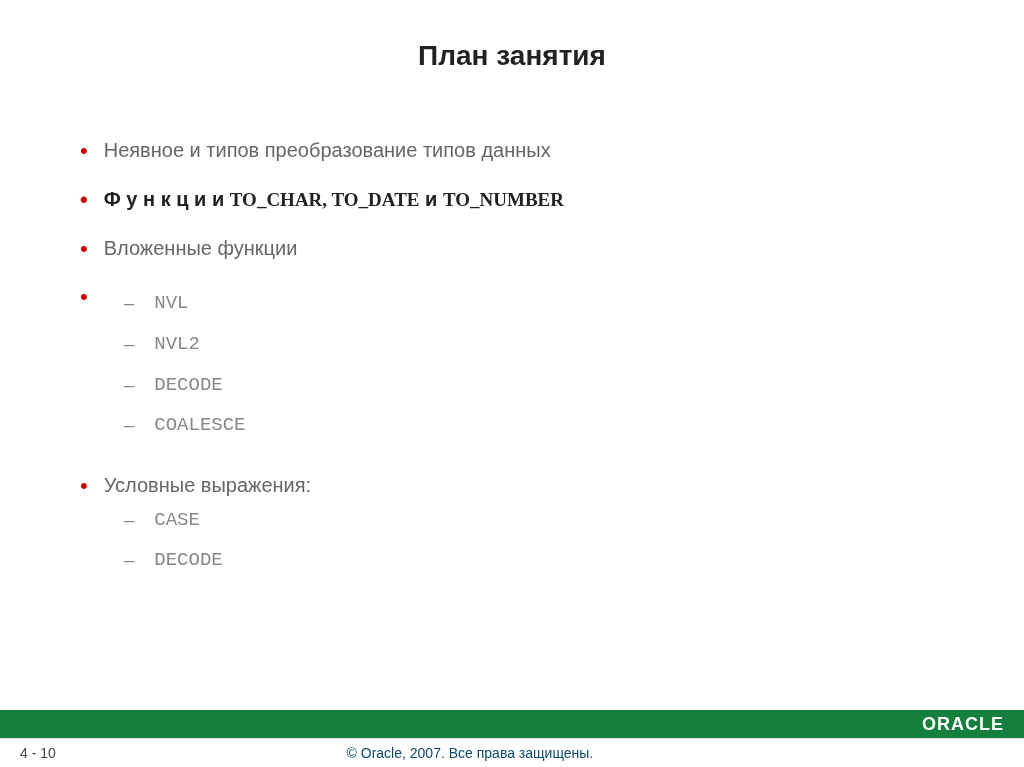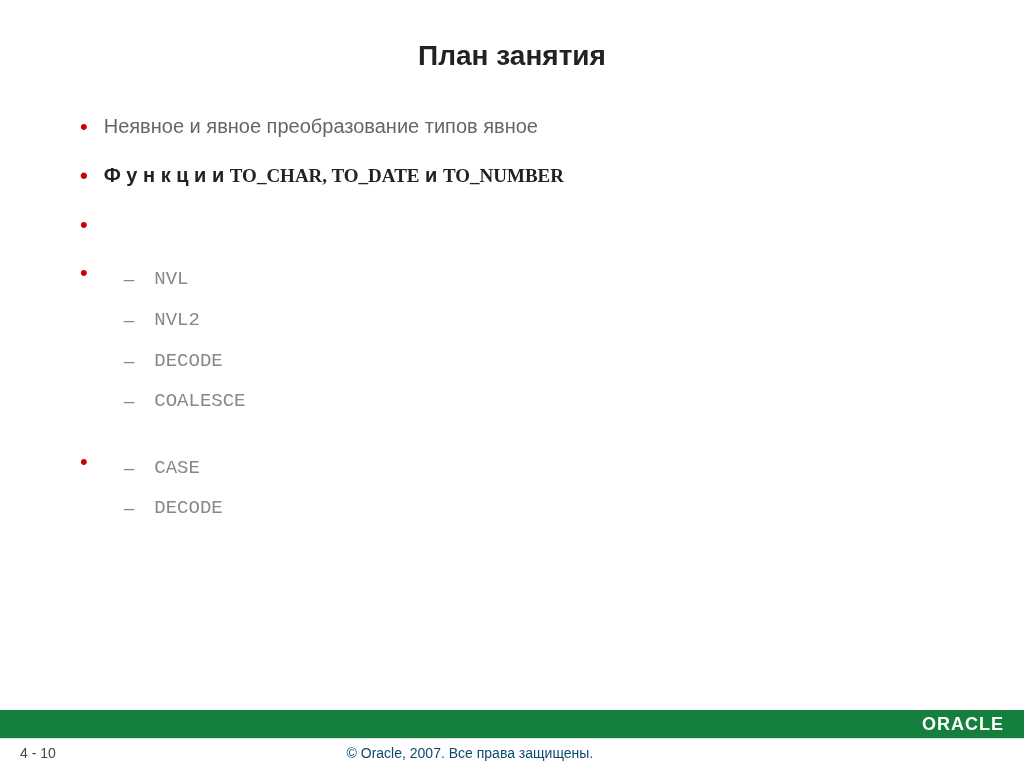--- a/index.html
+++ b/index.html
@@ -16,20 +16,21 @@
       display: flex;
       flex-direction: column;
       overflow: hidden;
     }
 
     .main-content {
       flex: 1;
       padding: 30px 80px 20px 80px;
       display: flex;
       flex-direction: column;
+      gap: 24px;
     }
 
     .page-title {
       text-align: center;
       font-size: 28px;
       font-weight: bold;
       color: #222222;
       margin-bottom: 40px;
       margin-top: 10px;
     }
@@ -140,32 +141,33 @@
 </head>
 <body>
 
 <div class="main-content">
   <h1 class="page-title">План занятия</h1>
 
   <ul class="bullet-list">
 
     <li>
       <span class="bullet-dot">•</span>
-      <span class="item-text">Неявное и явное преобразование типов явное</span>
+      <span class="item-text">Неявное и типов преобразование типов данных</span>
     </li>
 
     <li class="active-item">
       <span class="bullet-dot">•</span>
       <span class="item-text">
         <span>Ф у н к ц и и </span><span class="mono">TO_CHAR, TO_DATE</span><span> и </span><span class="mono">TO_NUMBER</span>
       </span>
     </li>
 
     <li>
       <span class="bullet-dot">•</span>
+      <span class="item-text">Вложенные функции</span>
     </li>
 
     <li>
       <span class="bullet-dot">•</span>
       <span class="item-text">
         <ul class="sub-list">
           <li>
             <span class="sub-dash">–</span>
             <span>NVL</span>
           </li>
@@ -181,20 +183,21 @@
             <span class="sub-dash">–</span>
             <span>COALESCE</span>
           </li>
         </ul>
       </span>
     </li>
 
     <li>
       <span class="bullet-dot">•</span>
       <span class="item-text">
+        <span>Условные выражения:</span>
         <ul class="sub-list">
           <li>
             <span class="sub-dash">–</span>
             <span>CASE</span>
           </li>
           <li>
             <span class="sub-dash">–</span>
             <span>DECODE</span>
           </li>
         </ul>

